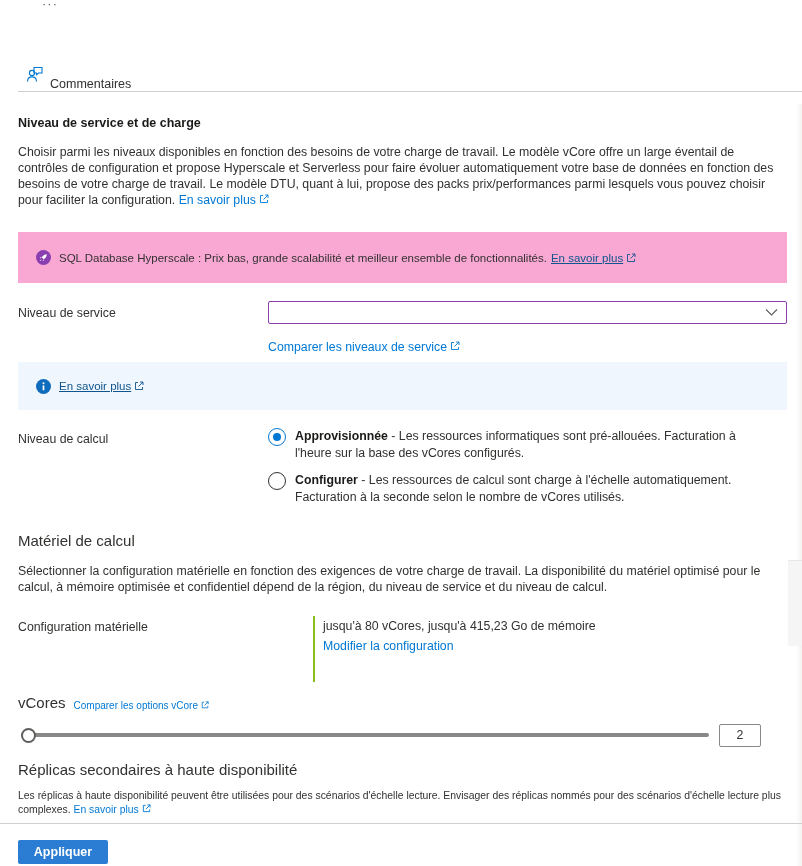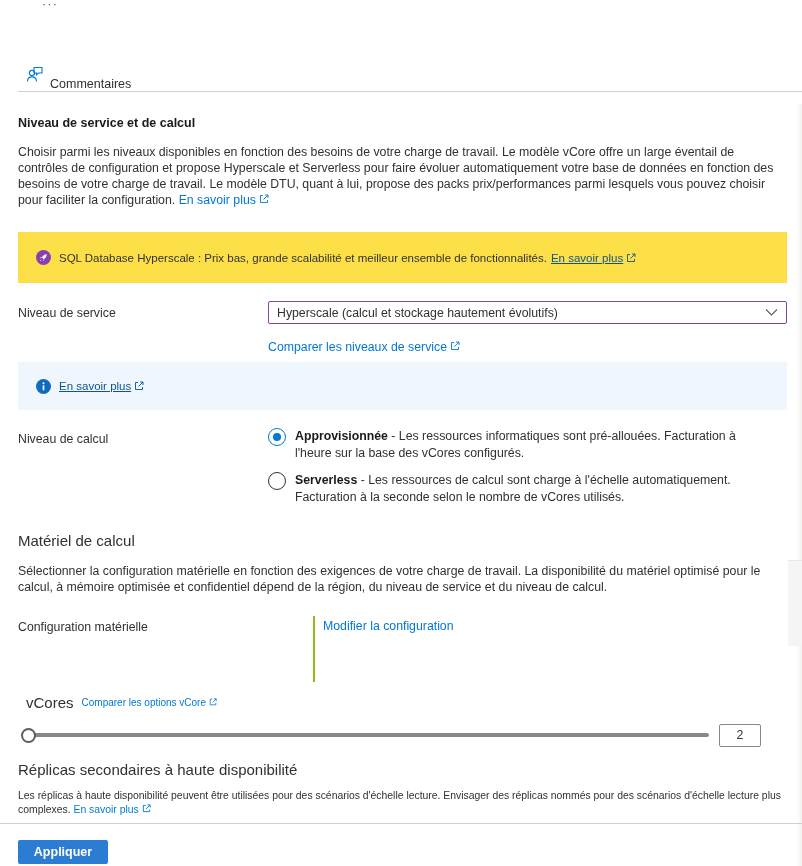--- a/index.html
+++ b/index.html
@@ -17,21 +17,21 @@
 
   .right-panel-edge { position: absolute; right: 0; top: 104px; width: 6px; height: 762px; background: linear-gradient(to right, #ffffff, #f3f2f1); }
   .right-panel-edge2 { position: absolute; right: 0; top: 560px; width: 14px; height: 86px; background: #f5f5f5; border-top: 1px solid #e8e8e8; }
 
   .section-h { position: absolute; left: 18px; font-weight: 700; font-size: 12.5px; color: #1b1a19; }
   .para { position: absolute; left: 18px; width: 760px; font-size: 12.3px; line-height: 16px; color: #323130; }
   a, .link { color: #0078d4; text-decoration: none; cursor: pointer; }
   .ext { display: inline-block; width: 10px; height: 10px; margin-left: 3px; vertical-align: 0px; }
 
   .banner { position: absolute; left: 18px; width: 769px; display: flex; align-items: center; padding-left: 18px; font-size: 11.5px; color: #323130; }
-  .banner.purple { top: 232px; height: 51px; background: #fde047; }
+  .banner.purple { top: 232px; height: 51px; background: #f9a8d4; }
   .banner.blue { top: 362px; height: 48px; background: #f0f6fd; }
   .banner .ic { width: 15px; height: 15px; margin-right: 8px; flex: none; }
   .banner .u { text-decoration: underline; color: #0f548c; }
 
   .row-label { position: absolute; left: 18px; font-size: 12.3px; color: #323130; }
 
   .select { position: absolute; left: 268px; top: 301px; width: 519px; height: 23px; border: 1px solid #8a3fb0; border-radius: 2px; display: flex; align-items: center; padding-left: 8px; font-size: 12.3px; color: #323130; cursor: pointer; }
   .select .chev { position: absolute; right: 8px; top: 5px; width: 13px; height: 10px; }
   .under-link { position: absolute; left: 268px; top: 327px; font-size: 12.3px; margin-top: 13px; }
 
@@ -40,21 +40,21 @@
   .radio.on { border-color: #0078d4; }
   .radio.on::after { content: ""; position: absolute; left: 3.5px; top: 3.5px; width: 8px; height: 8px; border-radius: 50%; background: #0078d4; }
   .radio-text { margin-left: 9px; width: 470px; font-size: 12.3px; line-height: 17px; color: #323130; }
   .radio-text b { font-weight: 700; color: #1b1a19; }
 
   .h2 { position: absolute; left: 18px; font-size: 15px; color: #323130; font-weight: 400; }
 
   .hw-box { position: absolute; left: 313px; top: 616px; height: 66px; border-left: 2px solid #8cbd18; padding-left: 8px; font-size: 12.3px; line-height: 20px; }
   .hw-box .t { font-weight: 700; color: #1b1a19; }
 
-  .vcores-row { position: absolute; left: 18px; top: 694px; display: flex; align-items: center; margin-left: 8px; }
+  .vcores-row { position: absolute; left: 18px; top: 694px; display: flex; align-items: flex-end; }
   .vcores-row .lbl { font-size: 15px; color: #323130; }
   .vcores-row .lk { font-size: 10px; margin-left: 8px; }
 
   .slider { position: absolute; left: 21px; top: 728px; width: 690px; height: 14px; cursor: pointer; }
   .slider .track { position: absolute; left: 6px; right: 2px; top: 5px; height: 4px; background: #8a8886; border-radius: 2px; }
   .slider .thumb { position: absolute; left: 0; top: 0; width: 15px; height: 15px; border-radius: 50%; border: 2px solid #605e5c; background: #fff; }
   .num { position: absolute; left: 719px; top: 724px; width: 42px; height: 23px; border: 1px solid #8a8886; border-radius: 2px; text-align: center; line-height: 21px; font-size: 12.3px; color: #323130; }
 
   .small-para { position: absolute; left: 18px; top: 789px; width: 770px; font-size: 10.4px; line-height: 14px; color: #323130; }
 
@@ -75,21 +75,21 @@
       <path d="M1.5 15.5c0-2.8 2-4.6 4.5-4.6s4.5 1.8 4.5 4.6"></path>
       <path d="M8 1.5h8v5.5h-3.5l-2 1.8v-1.8H8z"></path>
     </svg>
     <span>Commentaires</span>
   </div>
 </div>
 
 <div class="right-panel-edge"></div>
 <div class="right-panel-edge2"></div>
 
-<div class="section-h" style="top:116px;">Niveau de service et de calcul</div>
+<div class="section-h" style="top:116px;">Niveau de service et de charge</div>
 <div class="para" style="top:144px;">
   <span>Choisir parmi les niveaux disponibles en fonction des besoins de votre charge de travail. Le modèle vCore offre un large éventail de contrôles de configuration et propose Hyperscale et Serverless pour faire évoluer automatiquement votre base de données en fonction des besoins de votre charge de travail. Le modèle DTU, quant à lui, propose des packs prix/performances parmi lesquels vous pouvez choisir pour faciliter la configuration.</span>
   <a class="link"><span>En savoir plus</span><svg class="ext" viewBox="0 0 10 10" fill="none" stroke="#0078d4" stroke-width="0.9">
         <path d="M4 1.5H1.5v7h7V6"></path>
         <path d="M6 1h3v3M9 1L4.5 5.5"></path>
       </svg></a>
 </div>
 
 <div class="banner purple">
   <svg class="ic" viewBox="0 0 16 16">
@@ -101,21 +101,20 @@
   <span>SQL Database Hyperscale : Prix bas, grande scalabilité et meilleur ensemble de fonctionnalités.</span>
   <a class="u" style="margin-left:4px;"><span>En savoir plus</span></a>
   <svg class="ext" viewBox="0 0 10 10" fill="none" stroke="#0f548c" stroke-width="0.9">
       <path d="M4 1.5H1.5v7h7V6"></path>
       <path d="M6 1h3v3M9 1L4.5 5.5"></path>
     </svg>
 </div>
 
 <div class="row-label" style="top:306px;">Niveau de service</div>
 <div class="select">
-  <span>Hyperscale (calcul et stockage hautement évolutifs)</span>
   <svg class="chev" viewBox="0 0 13 10" fill="none" stroke="#605e5c" stroke-width="1.1">
       <path d="M1 2.5l5.5 5.5 5.5-5.5"></path>
     </svg>
 </div>
 <a class="under-link link"><span>Comparer les niveaux de service</span><svg class="ext" viewBox="0 0 10 10" fill="none" stroke="#0078d4" stroke-width="0.9">
       <path d="M4 1.5H1.5v7h7V6"></path>
       <path d="M6 1h3v3M9 1L4.5 5.5"></path>
     </svg></a>
 
 <div class="banner blue">
@@ -134,28 +133,29 @@
 <div class="row-label" style="top:432px;">Niveau de calcul</div>
 <div class="radio-row" style="top:428px;justify-content:space-between;">
   <div class="radio on"></div>
   <div class="radio-text">
     <b>Approvisionnée</b><span> - Les ressources informatiques sont pré-allouées. Facturation à l'heure sur la base des vCores configurés.</span>
   </div>
 </div>
 <div class="radio-row" style="top:472px;">
   <div class="radio"></div>
   <div class="radio-text">
-    <b>Serverless</b><span> - Les ressources de calcul sont charge à l'échelle automatiquement. Facturation à la seconde selon le nombre de vCores utilisés.</span>
+    <b>Configurer</b><span> - Les ressources de calcul sont charge à l'échelle automatiquement. Facturation à la seconde selon le nombre de vCores utilisés.</span>
   </div>
 </div>
 
 <div class="h2" style="top:532px;">Matériel de calcul</div>
 <div class="para" style="top:563px;">Sélectionner la configuration matérielle en fonction des exigences de votre charge de travail. La disponibilité du matériel optimisé pour le calcul, à mémoire optimisée et confidentiel dépend de la région, du niveau de service et du niveau de calcul.</div>
 <div class="row-label" style="top:620px;">Configuration matérielle</div>
 <div class="hw-box">
+  <div>jusqu'à 80 vCores, jusqu'à 415,23 Go de mémoire</div>
   <a class="link">Modifier la configuration</a>
 </div>
 
 <div class="vcores-row">
   <span class="lbl">vCores</span>
   <a class="lk link"><span>Comparer les options vCore</span><svg class="ext" style="width:8px;height:8px;" viewBox="0 0 10 10" fill="none" stroke="#0078d4" stroke-width="1">
         <path d="M4 1.5H1.5v7h7V6"></path>
         <path d="M6 1h3v3M9 1L4.5 5.5"></path>
       </svg></a>
 </div>

